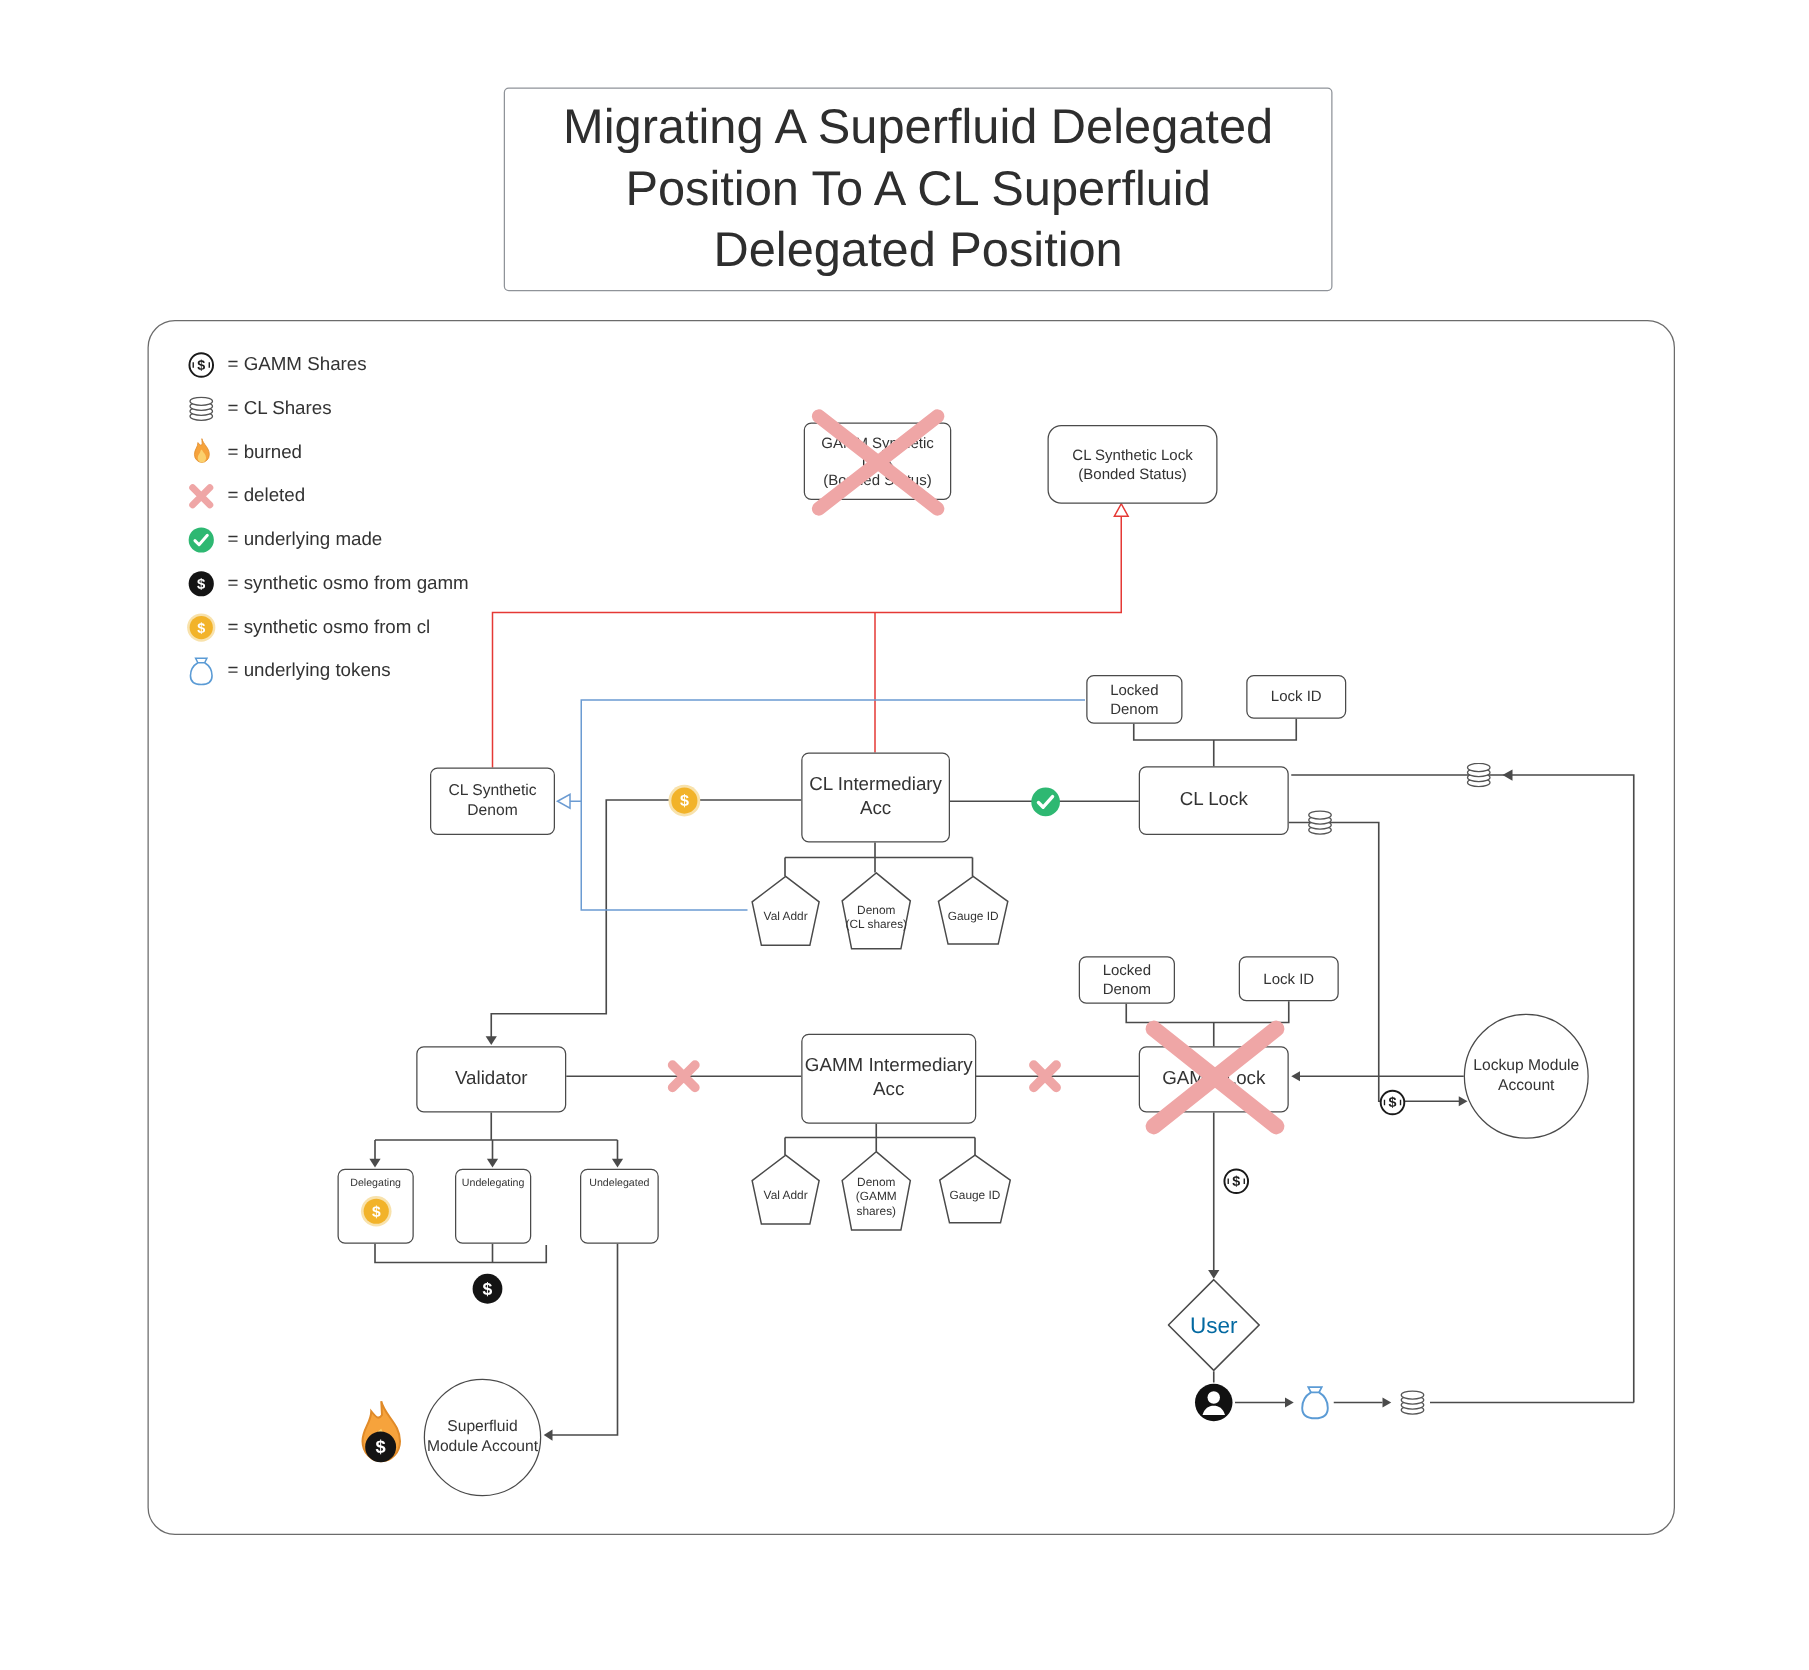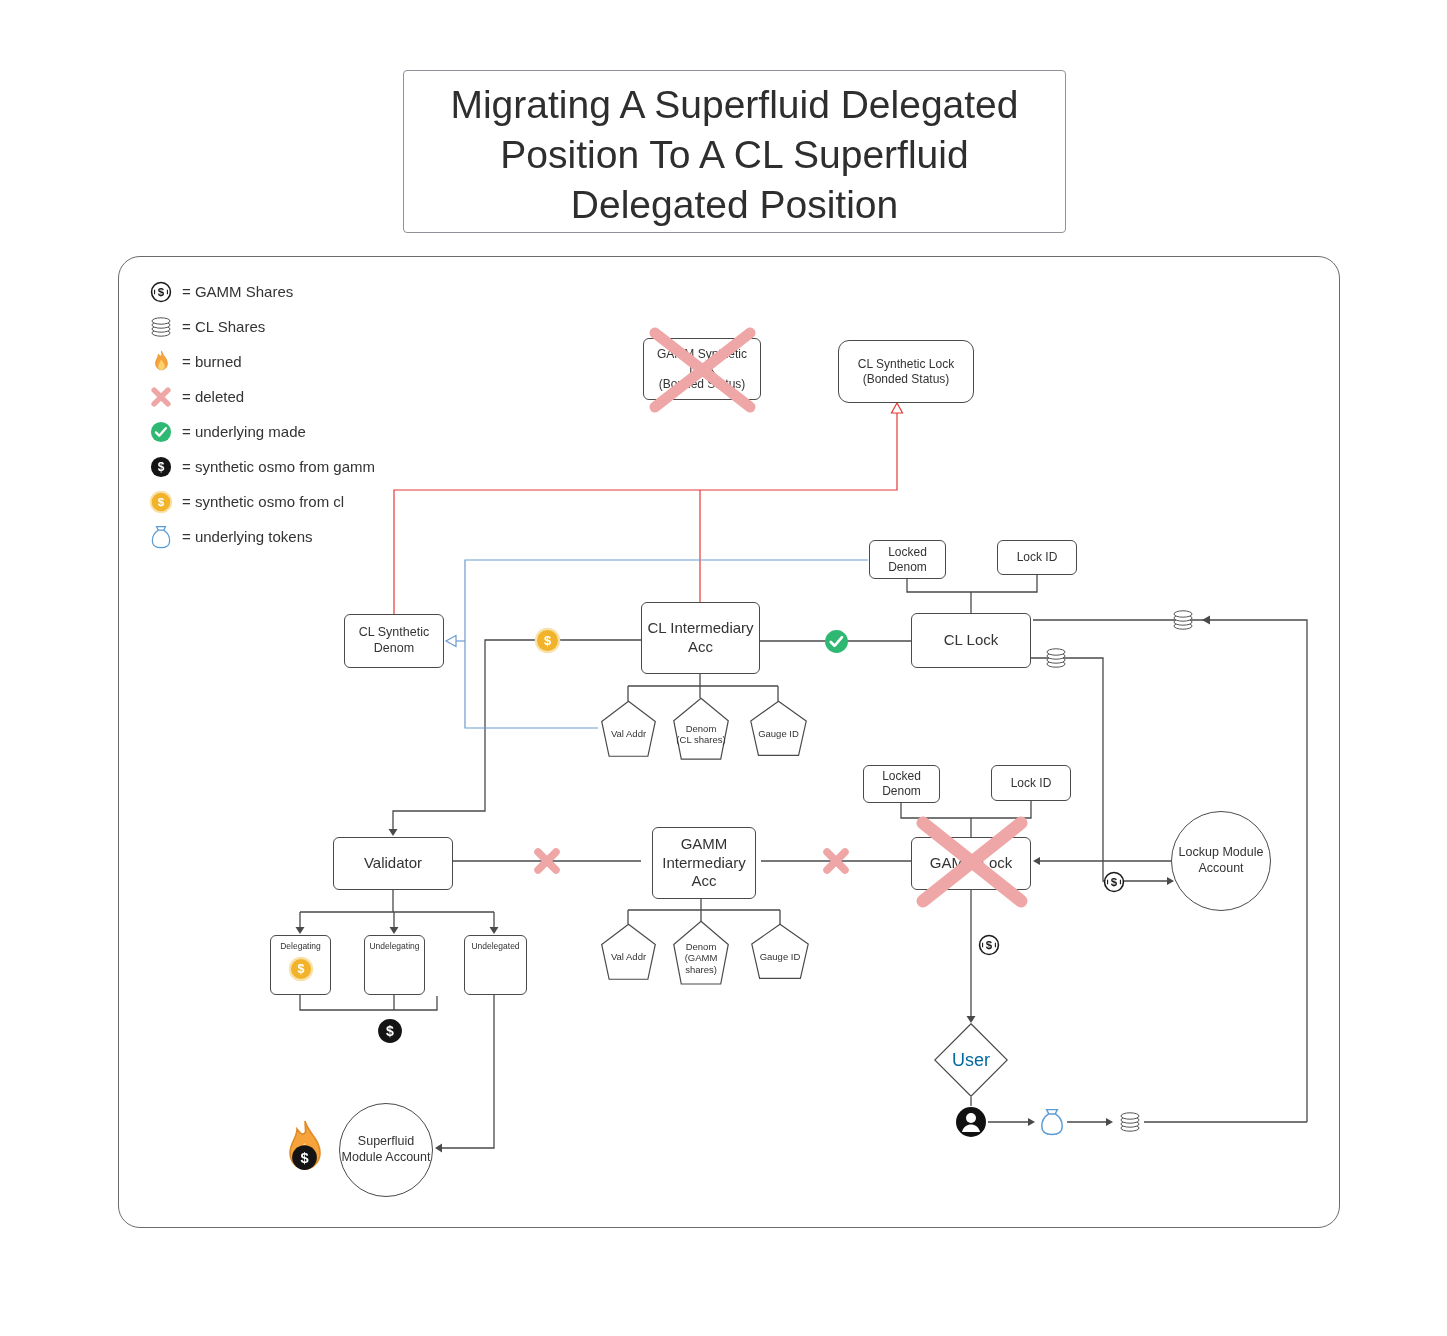--- a/index.html
+++ b/index.html
@@ -2,21 +2,21 @@
 <html><head>
 <meta charset="utf-8">
 <style>
   html,body{margin:0;padding:0;background:#ffffff;}
   #stage{position:relative;width:1447px;height:1336px;background:#fff;font-family:"Liberation Sans",sans-serif;overflow:hidden;}
   .abs{position:absolute;box-sizing:border-box;}
   .box{background:#fff;border:1px solid #4a4a4a;border-radius:6px;display:flex;align-items:center;justify-content:center;text-align:center;color:#333;box-sizing:border-box;z-index:2;}
   .prewrap{white-space:pre-line;line-height:1.25;}
   .circle-node{border-radius:50%;}
   .lbl{white-space:pre-line;line-height:1.25;}
-  .title-box{border:1px solid #8f9399;border-radius:4px;display:flex;align-items:flex-end;justify-content:center;text-align:center;color:#2e2e2e;font-size:39px;line-height:1.28;padding:2px 28px;}
+  .title-box{border:1px solid #8f9399;border-radius:4px;display:flex;align-items:center;justify-content:center;text-align:center;color:#2e2e2e;font-size:39px;line-height:1.28;padding:26px 28px;}
   .outer{border:1px solid #6b6b6b;border-radius:22px;background:#fff;z-index:0;}
   .legend-row{display:flex;align-items:center;height:23px;margin-bottom:12px;}
   .legend-icon{width:26px;display:flex;align-items:center;justify-content:center;flex:none;}
   .legend-label{margin-left:8px;font-size:15px;color:#333;}
   .penta{z-index:2;}
   .penta .plabel{position:absolute;left:0;right:0;top:0;bottom:0;display:flex;align-items:center;justify-content:center;text-align:center;font-size:9.5px;color:#333;padding-top:10px;line-height:1.2;white-space:pre-line;}
   .small-box{background:#fff;border:1px solid #4a4a4a;border-radius:6px;display:flex;flex-direction:column;align-items:center;text-align:center;color:#333;box-sizing:border-box;z-index:2;padding-top:5px;}
   svg{display:block;}
   .icon-layer{z-index:3;}
   .x-layer{z-index:4;}
@@ -231,21 +231,21 @@
   </div>
 
   <div class="abs box" style="left:991px;top:765px;width:80px;height:36px;font-size:12px;">
     <span class="lbl">Lock ID</span>
   </div>
 
   <div class="abs box" style="left:333px;top:837px;width:120px;height:53px;font-size:15px;">
     <span class="lbl">Validator</span>
   </div>
 
-  <div class="abs box" style="left:641px;top:827px;width:104px;height:72px;font-size:15px;margin-left:11px;">
+  <div class="abs box" style="left:641px;top:827px;width:140px;height:72px;font-size:15px;">
     <span class="lbl">GAMM Intermediary Acc</span>
   </div>
 
   <div class="abs box" style="left:911px;top:837px;width:120px;height:53px;font-size:15px;">
     <span class="lbl">GAMM Lock</span>
   </div>
 
   <div class="abs box circle-node" style="left:1171px;top:811px;width:100px;height:100px;font-size:12.5px;">
     <span class="lbl">Lockup Module Account</span>
   </div>

